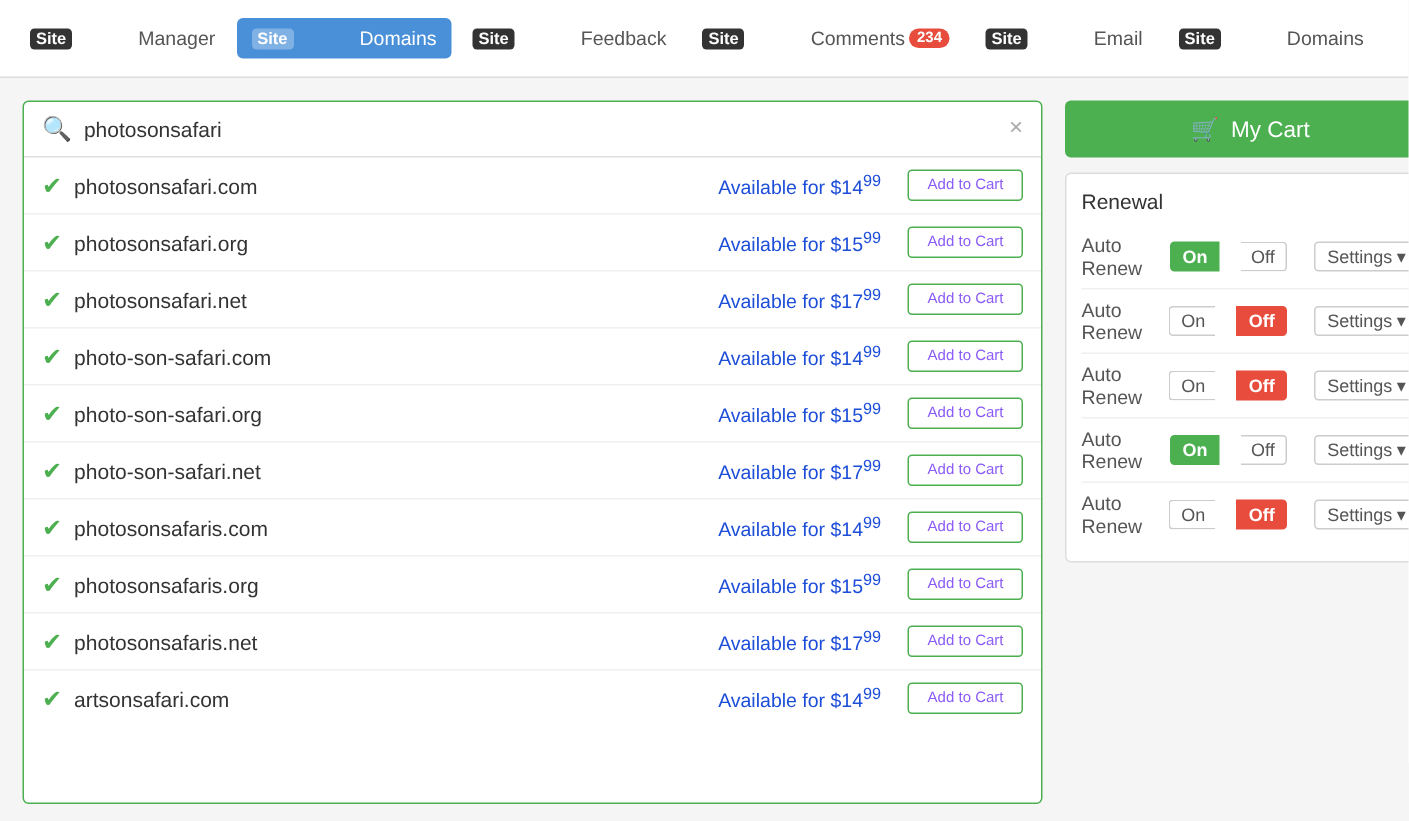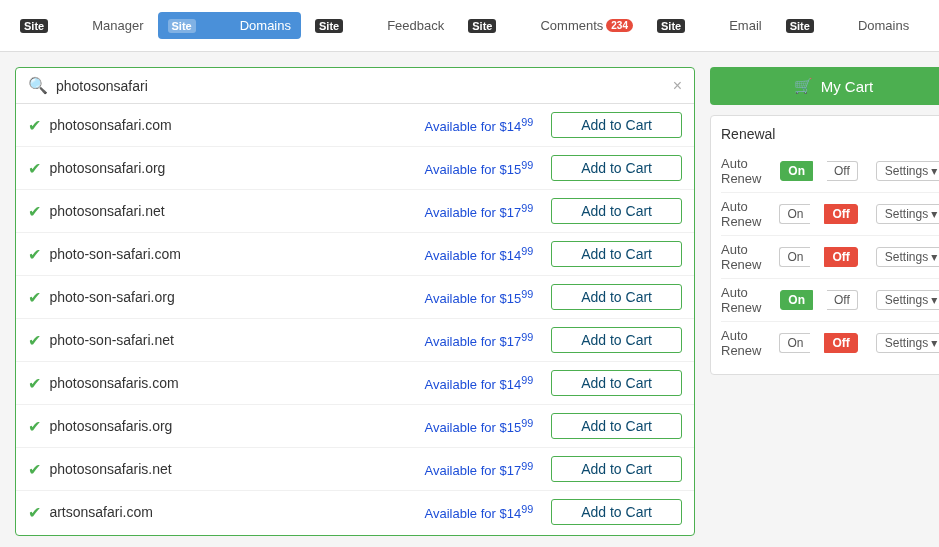--- a/index.html
+++ b/index.html
@@ -116,25 +116,25 @@
     }
     .domain-price {
       color: #1d4ed8;
       font-size: 13px;
       margin-right: 10px;
       white-space: nowrap;
     }
     .add-to-cart-btn {
       background: #fff;
       border: 1px solid #4caf50;
-      color: #0c4a6e;
-      padding: 4px 29px;
+      color: #8b5cf6;
+      padding: 4px 12px;
       border-radius: 3px;
       cursor: pointer;
-      font-size: 14px;
+      font-size: 10px;
       white-space: nowrap;
     }
 
     
     .right-panel {
       flex: 1;
       display: flex;
       flex-direction: column;
       gap: 10px;
     }

